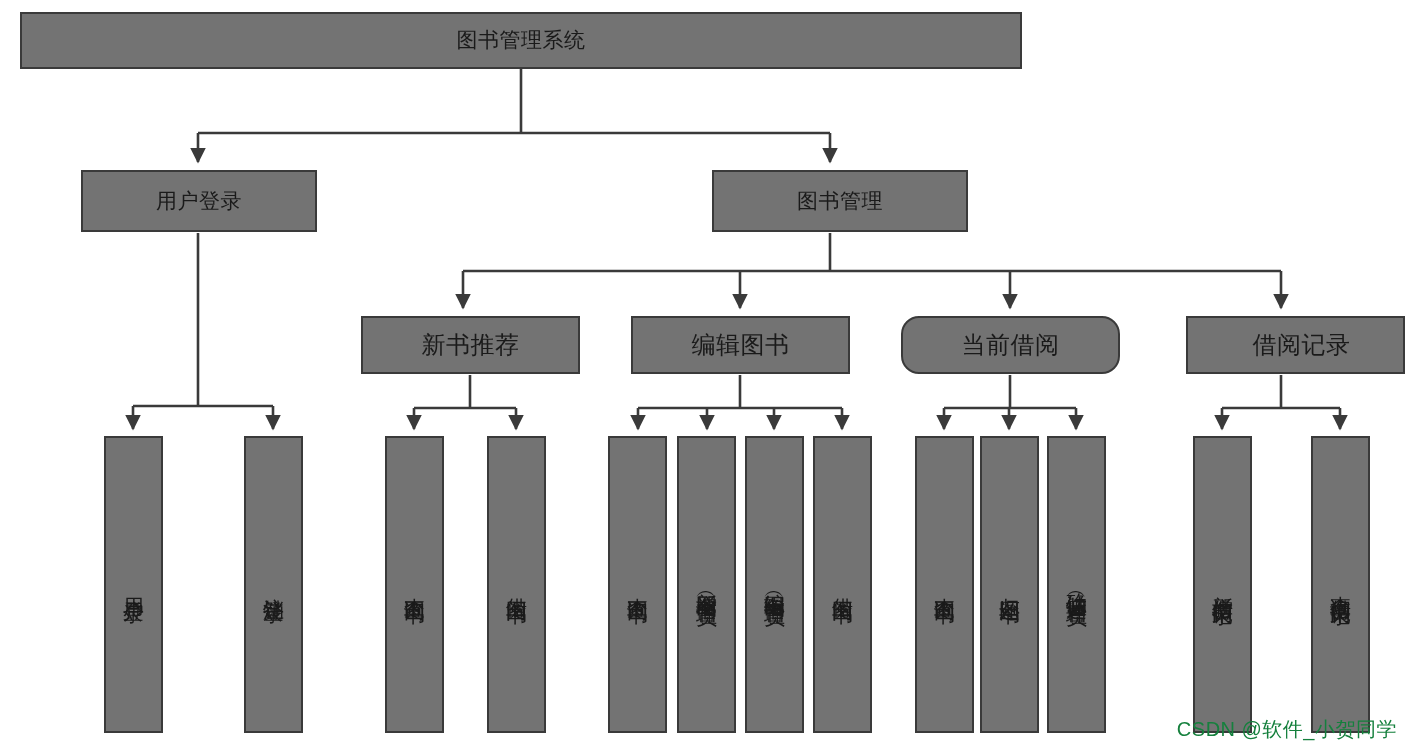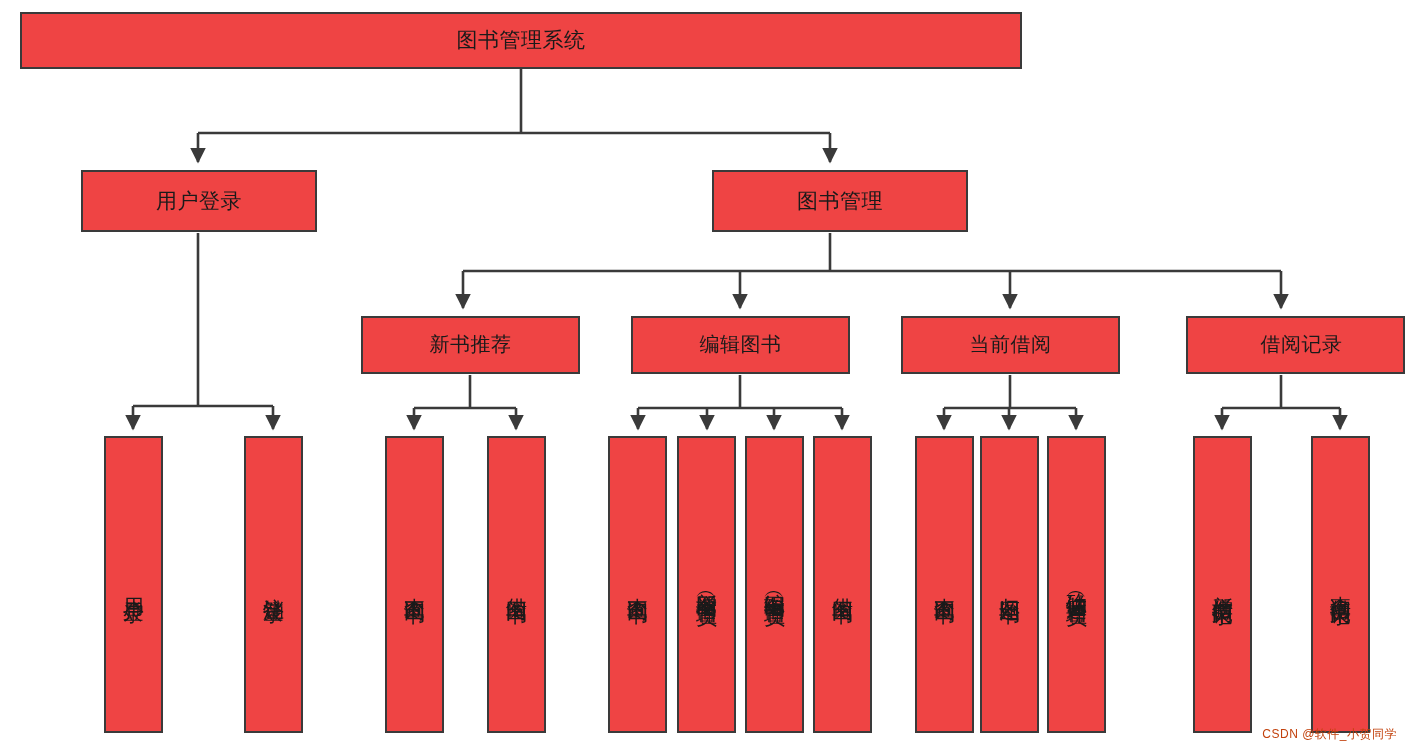--- a/index.html
+++ b/index.html
@@ -23,55 +23,55 @@
     position: absolute;
     left: 0;
     top: 0;
     width: 1405px;
     height: 747px;
     pointer-events: none;
   }
   .node {
     position: absolute;
     box-sizing: border-box;
-    background: #ef4444;
+    background: #737373;
     border: 2px solid #3a3a3a;
     display: flex;
     align-items: center;
     justify-content: center;
     color: #1a1a1a;
   }
   .node .label {
     display: block;
     text-align: center;
     line-height: 1.18;
     letter-spacing: 0.5px;
   }
   .node-root .label { font-size: 21px; }
   .node-l2 .label  { font-size: 21px; }
-  .node-l3 .label  { font-size: 20px; }
+  .node-l3 .label  { font-size: 24px; }
   .node-leaf {
     align-items: center;
     justify-content: center;
     padding: 6px 2px;
   }
   .node-leaf .label {
     writing-mode: vertical-rl;
     text-orientation: upright;
     font-size: 21px;
     line-height: 1.14;
     letter-spacing: 2px;
     white-space: nowrap;
   }
   .watermark {
     position: absolute;
     right: 8px;
     bottom: 4px;
-    font-size: 12px;
-    color: #c2410c;
+    font-size: 20px;
+    color: #15803d;
     letter-spacing: 0.5px;
     white-space: nowrap;
     user-select: none;
   }
 </style>
 </head>
 <body>
 
 <div id="diagram-root">
 
@@ -135,21 +135,21 @@
   <div class="node node-l2" style="left:712px; top:170px; width:256px; height:62px;">
     <span class="label">图书管理</span>
   </div>
 
   <div class="node node-l3" style="left:361px; top:316px; width:219px; height:58px;">
     <span class="label">新书推荐</span>
   </div>
   <div class="node node-l3" style="left:631px; top:316px; width:219px; height:58px;">
     <span class="label">编辑图书</span>
   </div>
-  <div class="node node-l3" style="left:901px; top:316px; width:219px; height:58px;">
+  <div class="node node-l3" style="left:901px; top:316px; width:219px; height:58px;border-radius:18px;">
     <span class="label">当前借阅</span>
   </div>
   <div class="node node-l3" style="left:1186px; top:316px; width:219px; height:58px;padding-left:12px;">
     <span class="label">借阅记录</span>
   </div>
 
   <div class="node node-leaf" style="left:104px; top:436px; width:59px; height:297px;">
     <span class="label">用户登录</span>
   </div>
   <div class="node node-leaf" style="left:244px; top:436px; width:59px; height:297px;">

